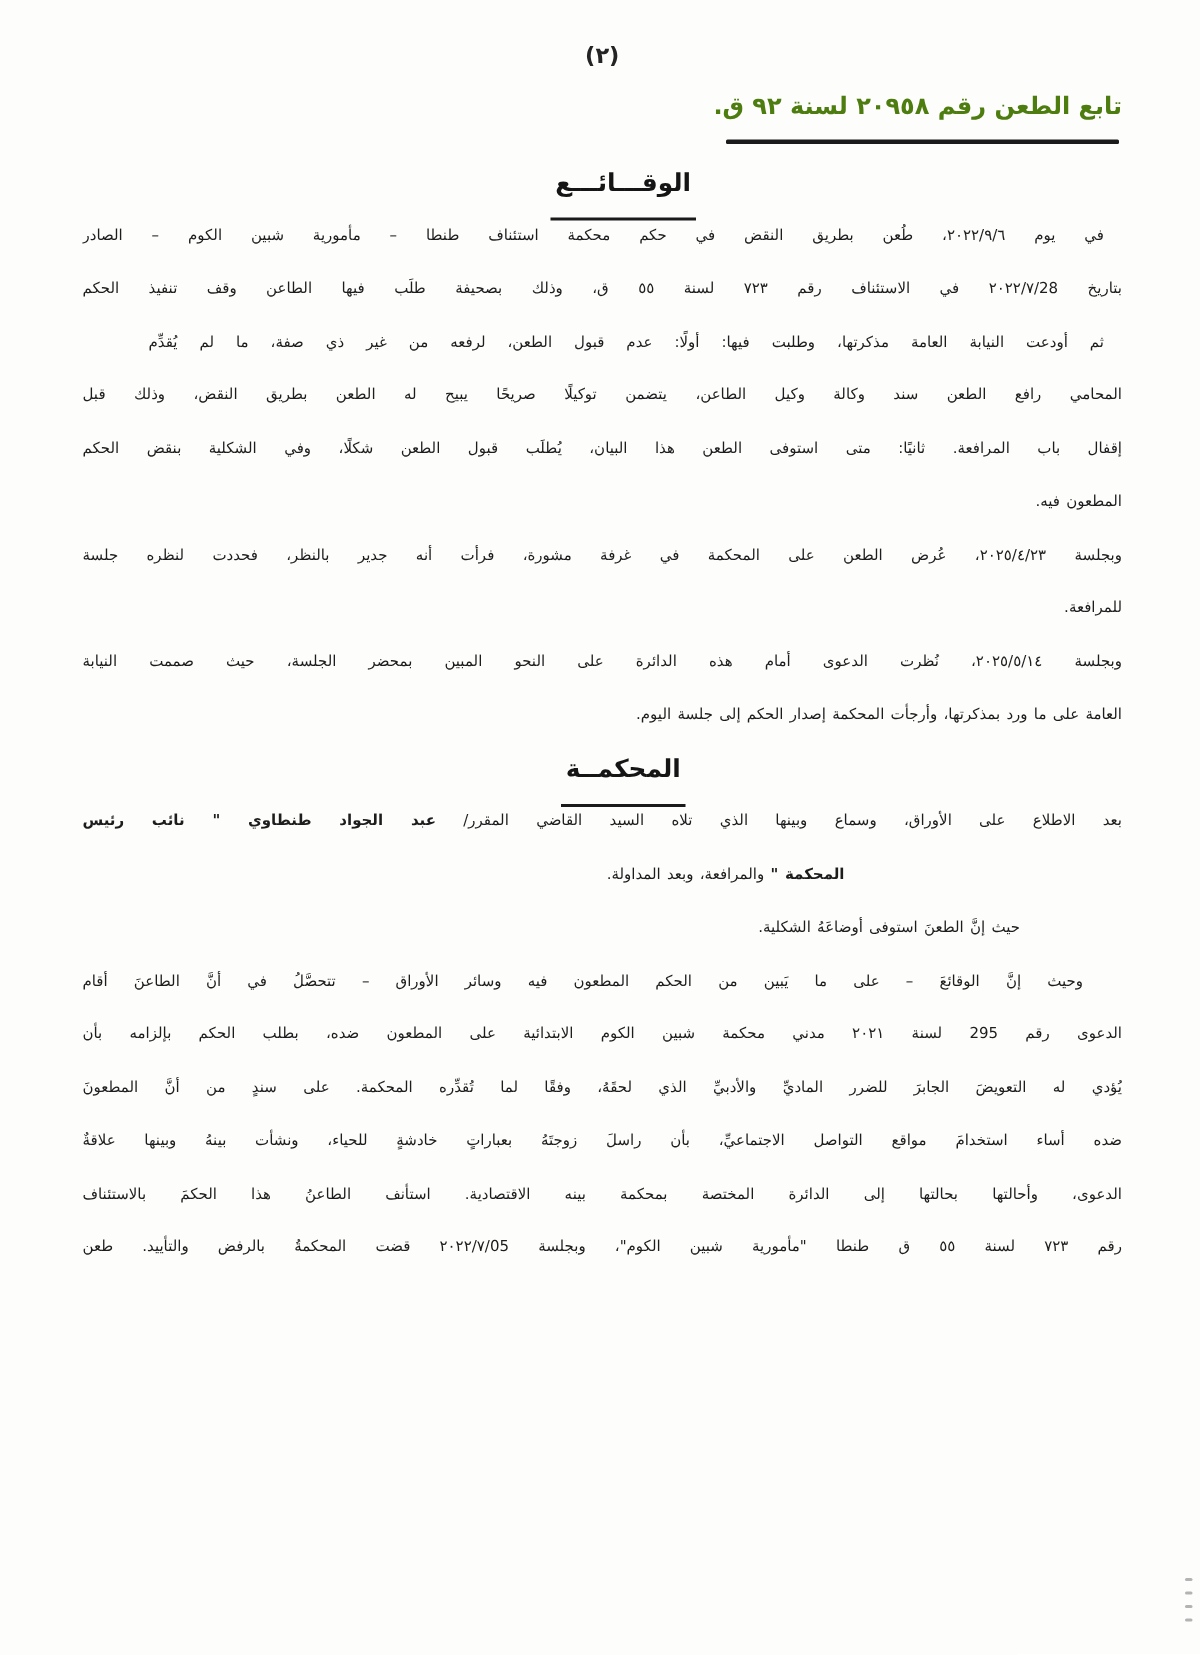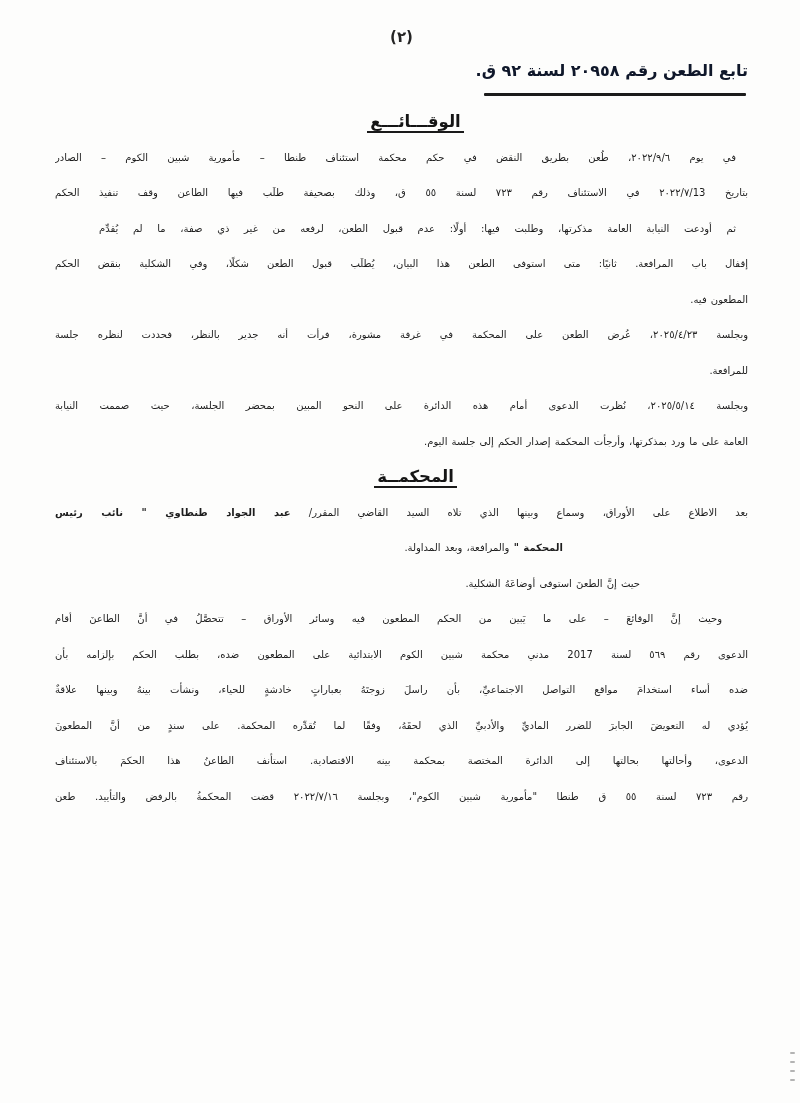--- a/index.html
+++ b/index.html
@@ -13,37 +13,37 @@
     overflow:hidden;
     margin:0 auto;
   }
   .content{position:absolute;top:0;right:52px;left:55px;}
   .pagenum{
     margin-top:28px;text-align:center;
     font-size:15px;font-weight:bold;color:#242424;
   }
   .doc-title{
     margin-top:15px;text-align:right;
-    font-size:16px;font-weight:bold;color:#0f172a;
+    font-size:16px;font-weight:bold;color:#4d7c0f;
     letter-spacing:.2px;
   }
   .header-rule{
     width:262px;height:3px;background:#1b1b1b;
     margin:13px 0 0 auto; 
     margin-right:2px;margin-left:auto;
     border-radius:1px;
   }
   .doc-body{margin-top:8px;}
   .section-heading{
     height:35.5px;line-height:35.5px;
     text-align:center;font-weight:bold;font-size:16.5px;color:#151515;
   }
   .section-heading .heading-text{
     border-bottom:2.5px solid #1a1a1a;
-    padding:0 3px 0 3px;
+    padding:0 3px 14px 3px;
     margin-left:28px;
   }
   .line{
     height:35.5px;line-height:35.5px;
     font-size:10px;
     text-align:right;
     overflow:hidden;
     word-spacing:1px;
   }
   .line.j{
@@ -80,38 +80,39 @@
 
     <div class="pagenum">(٢)</div>
 
     <div class="doc-title">تابع الطعن رقم ٢٠٩٥٨ لسنة ٩٢ ق.</div>
 
     <div class="header-rule"></div>
 
     <div class="doc-body">
         <div class="section-heading"><span class="heading-text">الوقـــائـــع</span></div>
         <div class="line j" style="text-indent: 12px;"><span>في يوم ٢٠٢٢/٩/٦، طُعن بطريق النقض في حكم محكمة استئناف طنطا – مأمورية شبين الكوم – الصادر</span></div>
-        <div class="line j"><span>بتاريخ ٢٠٢٢/٧/13 في الاستئناف رقم ٧٢٣ لسنة ٥٥ ق، وذلك بصحيفة طلَب فيها الطاعن وقف تنفيذ الحكم</span></div>
+        <div class="line j"><span>بتاريخ ٢٠٢٢/٧/28 في الاستئناف رقم ٧٢٣ لسنة ٥٥ ق، وذلك بصحيفة طلَب فيها الطاعن وقف تنفيذ الحكم</span></div>
         <div class="line j" style="text-indent: 12px; margin-left: 44px;"><span>ثم أودعت النيابة العامة مذكرتها، وطلبت فيها: أولًا: عدم قبول الطعن، لرفعه من غير ذي صفة، ما لم يُقدِّم</span></div>
+        <div class="line j"><span>المحامي رافع الطعن سند وكالة وكيل الطاعن، يتضمن توكيلًا صريحًا يبيح له الطعن بطريق النقض، وذلك قبل</span></div>
         <div class="line j"><span>إقفال باب المرافعة. ثانيًا: متى استوفى الطعن هذا البيان، يُطلَب قبول الطعن شكلًا، وفي الشكلية بنقض الحكم</span></div>
         <div class="line"><span>المطعون فيه.</span></div>
         <div class="line j"><span>وبجلسة ٢٠٢٥/٤/٢٣، عُرض الطعن على المحكمة في غرفة مشورة، فرأت أنه جدير بالنظر، فحددت لنظره جلسة</span></div>
         <div class="line"><span>للمرافعة.</span></div>
         <div class="line j"><span>وبجلسة ٢٠٢٥/٥/١٤، نُظرت الدعوى أمام هذه الدائرة على النحو المبين بمحضر الجلسة، حيث صممت النيابة</span></div>
         <div class="line"><span>العامة على ما ورد بمذكرتها، وأرجأت المحكمة إصدار الحكم إلى جلسة اليوم.</span></div>
         <div class="section-heading"><span class="heading-text">المحكمــة</span></div>
         <div class="line j"><span>بعد الاطلاع على الأوراق، وسماع وبينها الذي تلاه السيد القاضي المقرر/ </span><span class="b">عبد الجواد طنطاوي " نائب رئيس</span></div>
         <div class="line" style="margin-right: 185px;"><span class="b">المحكمة "</span><span> والمرافعة، وبعد المداولة.</span></div>
-        <div class="line" style="margin-right: 108px;"><span>حيث إنَّ الطعنَ استوفى أوضاعَهُ الشكلية.</span></div>
+        <div class="line" style="margin-right: 68px;"><span>حيث إنَّ الطعنَ استوفى أوضاعَهُ الشكلية.</span></div>
         <div class="line j" style="text-indent: 26px;"><span>وحيث إنَّ الوقائعَ – على ما يَبين من الحكم المطعون فيه وسائر الأوراق – تتحصَّلُ في أنَّ الطاعنَ أقام</span></div>
-        <div class="line j"><span>الدعوى رقم ٥٦٩ لسنة 2017 مدني محكمة شبين الكوم الابتدائية على المطعون ضده، بطلب الحكم بإلزامه بأن</span></div>
+        <div class="line j"><span>الدعوى رقم 295 لسنة ٢٠٢١ مدني محكمة شبين الكوم الابتدائية على المطعون ضده، بطلب الحكم بإلزامه بأن</span></div>
+        <div class="line j"><span>يُؤدي له التعويضَ الجابرَ للضرر الماديِّ والأدبيِّ الذي لحقَهُ، وفقًا لما تُقدِّره المحكمة. على سندٍ من أنَّ المطعونَ</span></div>
         <div class="line j"><span>ضده أساء استخدامَ مواقع التواصل الاجتماعيِّ، بأن راسلَ زوجتَهُ بعباراتٍ خادشةٍ للحياء، ونشأت بينهُ وبينها علاقةٌ</span></div>
-        <div class="line j"><span>يُؤدي له التعويضَ الجابرَ للضرر الماديِّ والأدبيِّ الذي لحقَهُ، وفقًا لما تُقدِّره المحكمة. على سندٍ من أنَّ المطعونَ</span></div>
         <div class="line j"><span>الدعوى، وأحالتها بحالتها إلى الدائرة المختصة بمحكمة بينه الاقتصادية. استأنف الطاعنُ هذا الحكمَ بالاستئناف</span></div>
-        <div class="line j"><span>رقم ٧٢٣ لسنة ٥٥ ق طنطا "مأمورية شبين الكوم"، وبجلسة ٢٠٢٢/٧/١٦ قضت المحكمةُ بالرفض والتأييد. طعن</span></div>
+        <div class="line j"><span>رقم ٧٢٣ لسنة ٥٥ ق طنطا "مأمورية شبين الكوم"، وبجلسة ٢٠٢٢/٧/05 قضت المحكمةُ بالرفض والتأييد. طعن</span></div>
       </div>
 
   </div>
 
   <div class="scan-marks">
     <i></i>
       <i></i>
       <i></i>
       <i></i>
   </div>

